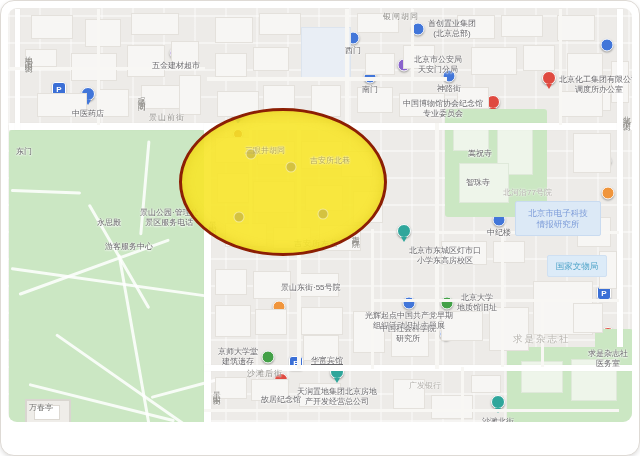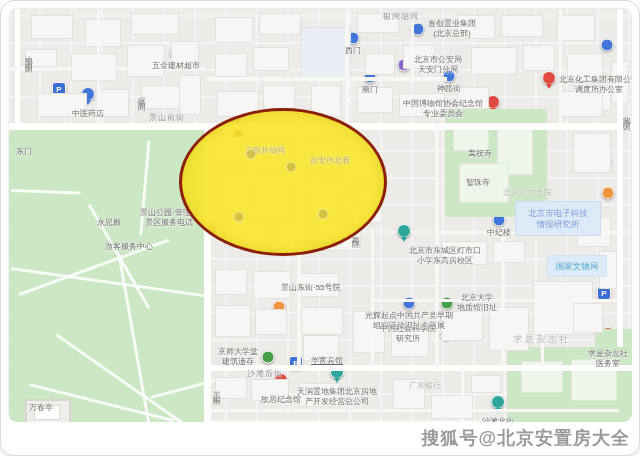--- a/index.html
+++ b/index.html
@@ -278,16 +278,13 @@
         <div class="pinhead" style="left: 230px; top: 112px; background: rgb(66, 118, 217);"></div>
         <div class="pintail" style="left: 230px; top: 112px; border-top-color: rgb(66, 118, 217);"></div>
         <div class="dot small" style="left: 230px; top: 126px; background: rgb(169, 58, 46);"></div>
         <div class="muted-ic" style="left: 243px; top: 146px; background: rgb(185, 166, 67);"></div>
         <div class="muted-ic" style="left: 283px; top: 159px; background: rgb(185, 166, 67);"></div>
         <div class="muted-ic" style="left: 231px; top: 209px; background: rgb(185, 166, 67);"></div>
         <div class="muted-ic" style="left: 315px; top: 206px; background: rgb(185, 166, 67);"></div>
       </div>
     <div id="ellipse"></div>
   </div>
-  <div id="watermark">
-    <span>搜狐号@北京安置房大全</span>
-  </div>
 </div>
 
 </body></html>

